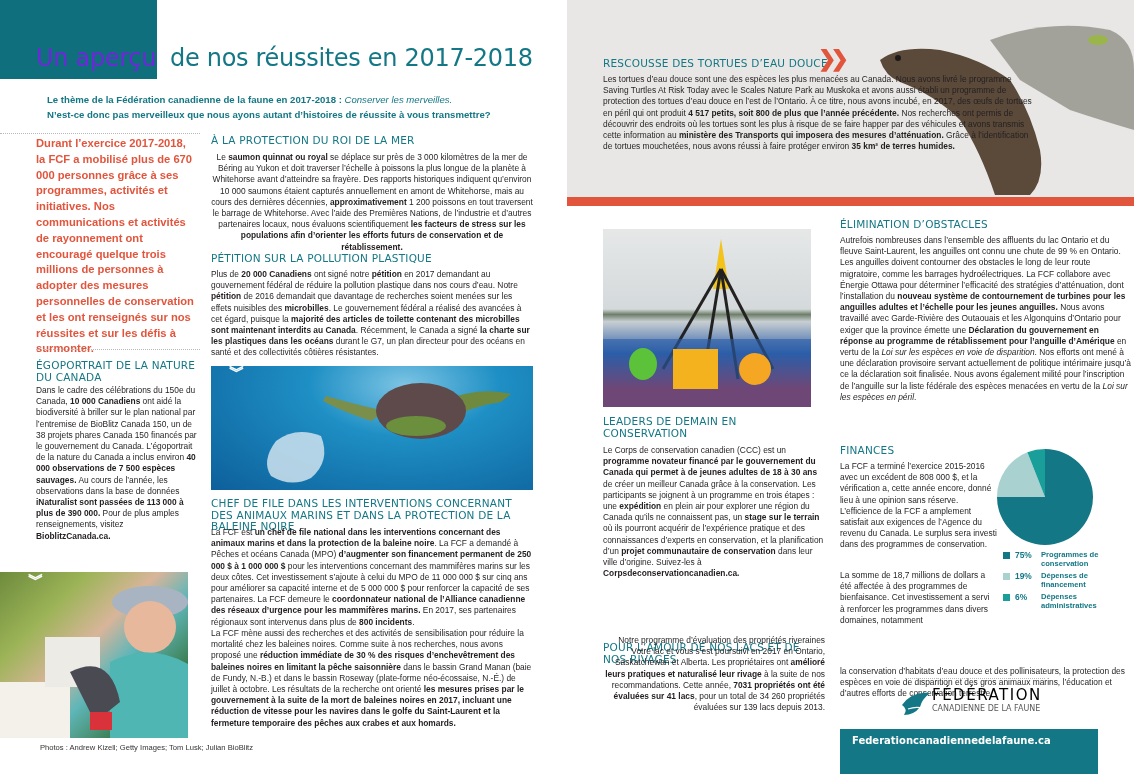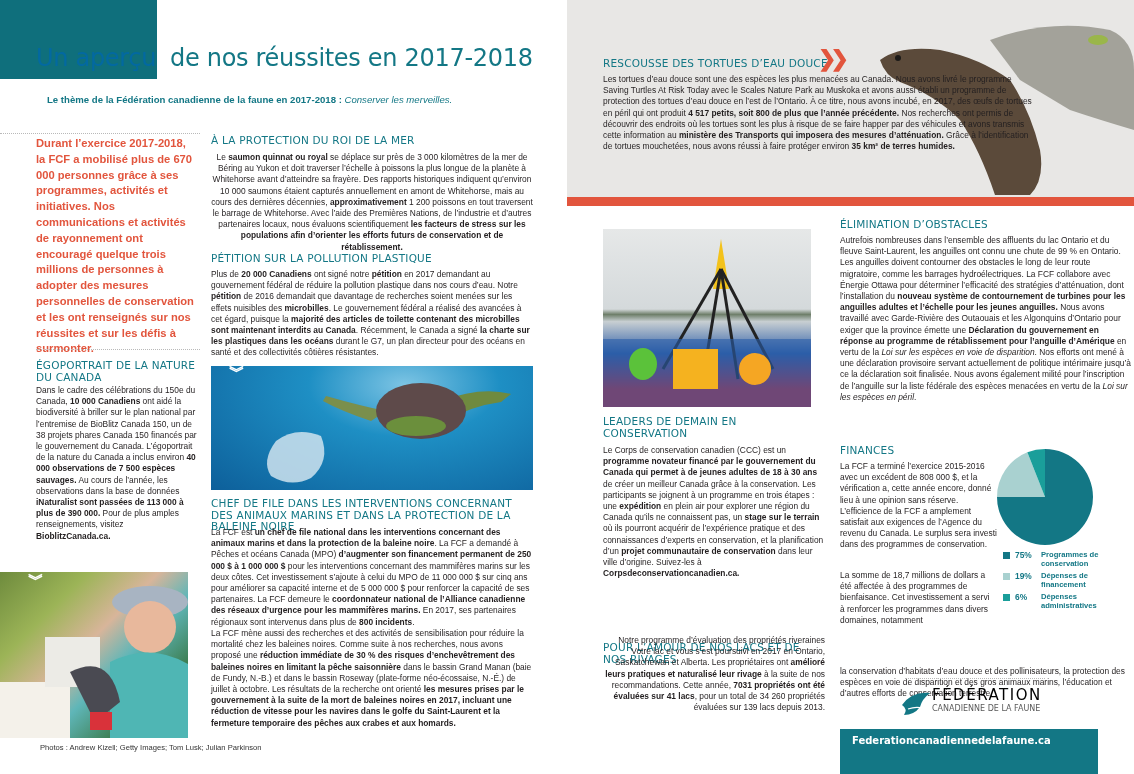--- a/index.html
+++ b/index.html
@@ -7,21 +7,21 @@
   body { position: relative; font-family: "Liberation Sans", sans-serif; color: #231f20; }
   .abs { position: absolute; }
   .h { font-family: "DejaVu Sans", sans-serif; color: #137785; font-size: 10.5px; letter-spacing: 0.2px; line-height: 11.5px; font-weight: normal; }
   .p { font-size: 8.4px; line-height: 11.2px; color: #231f20; }
   .p b { font-weight: bold; }
   .p i { font-style: italic; }
   .dots { border-top: 1.5px dotted #b9b9b9; }
 
   
   #title-block { left: 0; top: 0; width: 157px; height: 79px; background: #0f6f7c; }
-  #title-a { left: 36px; top: 44px; font-family: "DejaVu Sans", sans-serif; font-size: 24px; color: #0369a1; letter-spacing: -0.3px; }
+  #title-a { left: 36px; top: 44px; font-family: "DejaVu Sans", sans-serif; font-size: 24px; color: #6d28d9; letter-spacing: -0.3px; }
   #title-b { left: 170px; top: 44px; font-family: "DejaVu Sans", sans-serif; font-size: 24px; color: #137785; letter-spacing: -0.3px; }
   #theme { left: 36px; top: 92px; width: 520px; font-size: 9.6px; line-height: 15px; font-weight: bold; color: #137785; margin-left: 11px; }
   #theme i { font-weight: normal; font-style: italic; }
 
   
   #intro { left: 36px; top: 136px; width: 160px; font-size: 11.2px; line-height: 15.8px; font-weight: bold; color: #e2553d; }
   #ego-h { left: 36px; top: 360px; width: 165px; }
   #ego-p { left: 36px; top: 385px; width: 162px; }
   #girl-photo { left: 0; top: 572px; width: 188px; height: 166px; background: linear-gradient(135deg,#6e8b3d 0%,#9cb457 25%,#d8b59a 45%,#5fb6b8 60%,#3a7a4a 80%,#c9c2b0 100%); overflow: hidden; }
   #credits { left: 40px; top: 743px; font-size: 7.6px; color: #333; }
@@ -69,20 +69,21 @@
 </style>
 </head>
 <body>
 
 <div id="title-block" class="abs"></div>
 <div id="title-a" class="abs">Un aperçu</div>
 <div id="title-b" class="abs">de nos réussites en 2017-2018</div>
 
 <div id="theme" class="abs">
   <span>Le thème de la Fédération canadienne de la faune en 2017-2018 : </span><i>Conserver les merveilles.</i><br>
+  <span>N’est-ce donc pas merveilleux que nous ayons autant d’histoires de réussite à vous transmettre?</span>
 </div>
 
 <div class="abs dots" style="left:0;top:133px;width:200px;"></div>
 <div id="intro" class="abs">Durant l’exercice 2017-2018, la FCF a mobilisé plus de 670 000 personnes grâce à ses programmes, activités et initiatives. Nos communications et activités de rayonnement ont encouragé quelque trois millions de personnes à adopter des mesures personnelles de conservation et les ont renseignés sur nos réussites et sur les défis à surmonter.</div>
 <div class="abs dots" style="left:36px;top:349px;width:164px;"></div>
 
 <div id="ego-h" class="abs h">ÉGOPORTRAIT DE LA NATURE DU CANADA</div>
 <div id="ego-p" class="abs p rich"><span>Dans le cadre des célébrations du 150e du Canada, </span><b>10 000 Canadiens</b><span> ont aidé la biodiversité à briller sur le plan national par l’entremise de BioBlitz Canada 150, un de 38 projets phares Canada 150 financés par le gouvernement du Canada. L’égoportrait de la nature du Canada a inclus environ </span><b>40 000 observations de 7 500 espèces sauvages.</b><span> Au cours de l’année, les observations dans la base de données </span><b>iNaturalist sont passées de 113 000 à plus de 390 000.</b><span> Pour de plus amples renseignements, visitez </span><b>BioblitzCanada.ca.</b></div>
 
 <div id="girl-photo" class="abs">
@@ -90,21 +91,21 @@
     <rect x="0" y="110" width="70" height="56" fill="#f4f1ea"></rect>
     <rect x="45" y="65" width="55" height="50" fill="#ecebe6"></rect>
     <ellipse cx="150" cy="30" rx="38" ry="16" fill="#a8b4c2"></ellipse>
     <circle cx="150" cy="55" r="26" fill="#e8b89c"></circle>
     <path d="M110 90 Q150 70 188 92 L188 166 L110 166 Z" fill="#4fb6b4"></path>
     <path d="M70 100 Q110 80 120 130 L95 150 Z" fill="#4a4a52"></path>
     <rect x="90" y="140" width="22" height="18" fill="#d9323a"></rect>
   </svg>
   <div class="abs chev-w" style="left:28px;top:4px;">︾</div>
 </div>
-<div id="credits" class="abs">Photos : Andrew Kizell; Getty Images; Tom Lusk; Julian Parkinson</div>
+<div id="credits" class="abs">Photos : Andrew Kizell; Getty Images; Tom Lusk; Julian BioBlitz</div>
 
 <div id="roi-h" class="abs h">À LA PROTECTION DU ROI DE LA MER</div>
 <div id="roi-p" class="abs p rich"><span>Le </span><b>saumon quinnat ou royal</b><span> se déplace sur près de 3 000 kilomètres de la mer de Béring au Yukon et doit traverser l’échelle à poissons la plus longue de la planète à Whitehorse avant d’atteindre sa frayère. Des rapports historiques indiquent qu’environ 10 000 saumons étaient capturés annuellement en amont de Whitehorse, mais au cours des dernières décennies, </span><b>approximativement</b><span> 1 200 poissons en tout traversent le barrage de Whitehorse. Avec l’aide des Premières Nations, de l’industrie et d’autres partenaires locaux, nous évaluons scientifiquement </span><b>les facteurs de stress sur les populations afin d’orienter les efforts futurs de conservation et de rétablissement.</b></div>
 
 <div id="petition-h" class="abs h">PÉTITION SUR LA POLLUTION PLASTIQUE</div>
 <div id="petition-p" class="abs p rich"><span>Plus de </span><b>20 000 Canadiens</b><span> ont signé notre </span><b>pétition</b><span> en 2017 demandant au gouvernement fédéral de réduire la pollution plastique dans nos cours d’eau. Notre </span><b>pétition</b><span> de 2016 demandait que davantage de recherches soient menées sur les effets nuisibles des </span><b>microbilles</b><span>. Le gouvernement fédéral a réalisé des avancées à cet égard, puisque la </span><b>majorité des articles de toilette contenant des microbilles sont maintenant interdits au Canada</b><span>. Récemment, le Canada a signé </span><b>la charte sur les plastiques dans les océans</b><span> durant le G7, un plan directeur pour des océans en santé et des collectivités côtières résistantes.</span></div>
 
 <div id="turtle-photo" class="abs">
   <svg width="322" height="124" viewBox="0 0 322 124">
     <path d="M115 30 Q150 40 175 45 L160 55 Q130 45 112 35 Z" fill="#7a8f4c"></path>

